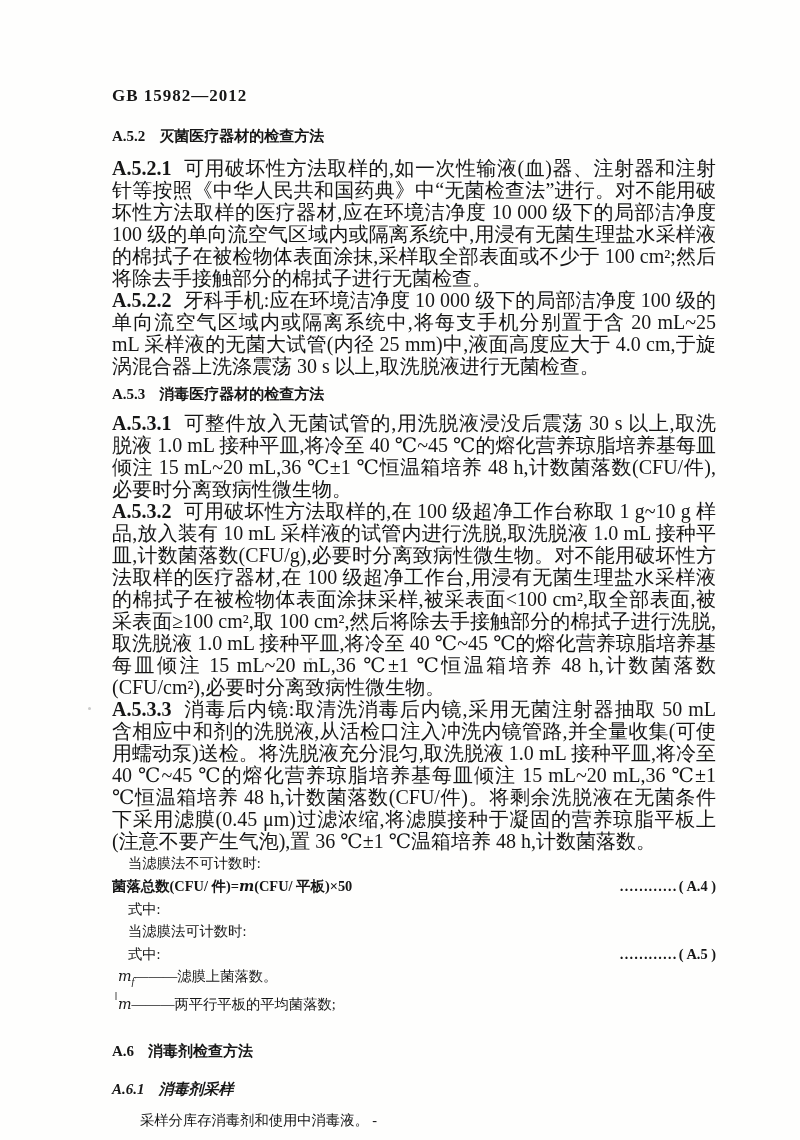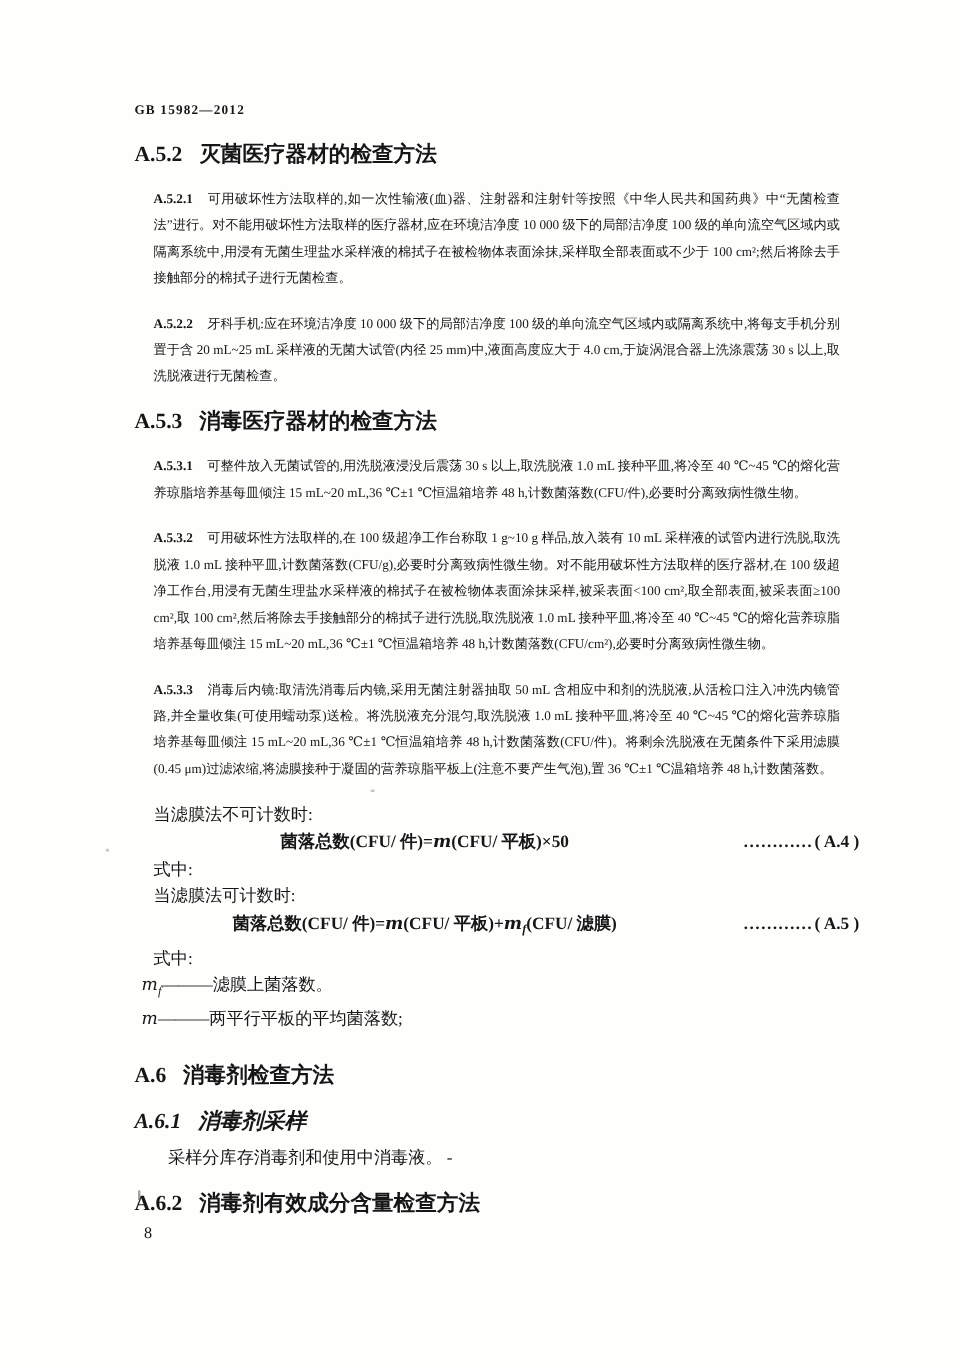--- a/index.html
+++ b/index.html
@@ -11,63 +11,63 @@
     color:#161616;
     font-family:"Liberation Serif","DejaVu Serif",serif;
     overflow:hidden;
   }
   .content{
     position:absolute;
     left:112px;top:86px;
     width:604px;
   }
   .doc-header{
-    font-size:11px;
+    font-size:17px;
     font-weight:bold;
     letter-spacing:1px;
     margin:0 0 20px 0;
   }
   .sec{
-    font-size:18px;
+    font-size:15px;
     font-weight:bold;
     margin:0;
     line-height:21px;
   }
   .sec .num{margin-right:14px;}
   .sec-a52{margin:16px 0 10px 0;}
   .sec-a53{margin:7px 0 7px 0;}
   .sec-a6{margin:26px 0 0 0;}
   .sec-a61{margin:17px 0 0 0;font-style:italic;}
   .sec-a62{margin:13px 0 0 0;}
   .clause{
-    font-size:11px;
+    font-size:20px;
     line-height:22px;
     text-align:justify;
-    margin:16px;
+    margin:0;
   }
   .clause .num{
     font-weight:bold;
     margin-right:12px;
     white-space:nowrap;
   }
   .plain{
     font-size:14.3px;
     line-height:22px;
     margin:0;
   }
   .ind-1{padding-left:16px;}
   .ind-2{padding-left:28px;}
   .ind-def{padding-left:6px;}
   .p-a61{margin:9px 0 16px 0;}
   .p-a62{margin:9px 0 0 0;}
   .formula-row{
     position:relative;
     font-size:14.4px;
     line-height:22px;
-    text-align:center;
+    text-align:left;
     font-weight:600;
     margin:1px 0;
     padding-right:120px;
   }
   .formula-label{
     position:absolute;
     right:0;top:0;
     font-weight:600;
     white-space:nowrap;
   }
@@ -122,21 +122,20 @@
       <span><span>菌落总数(CFU/ 件)=</span><i class="var">m</i><span>(CFU/ 平板)×50</span></span>
       <span class="formula-label"><span class="dots">…………</span><span>( A.4 )</span></span>
     </div>
 
     <p class="plain ind-1">式中:</p>
 
 
     <p class="plain ind-1">当滤膜法可计数时:</p>
 
     <div class="formula-row">
-      <span><span>菌落总数(CFU/ 件)=</span><i class="var">m</i><span>(CFU/ 平板)+</span><i class="var">m</i><sub class="var-sub">f</sub><span>(CFU/ 滤膜)</span></span>
       <span class="formula-label"><span class="dots">…………</span><span>( A.5 )</span></span>
     </div>
 
     <p class="plain ind-1">式中:</p>
 
     <p class="plain ind-def"><i class="var">m</i><sub class="var-sub">f</sub><span>———</span><span>滤膜上菌落数。</span></p>
 
     <p class="plain ind-def"><i class="var">m</i><span>———</span><span>两平行平板的平均菌落数;</span></p>
 
     <h3 class="sec sec-a6"><b class="num">A.6</b><span>消毒剂检查方法</span></h3>

